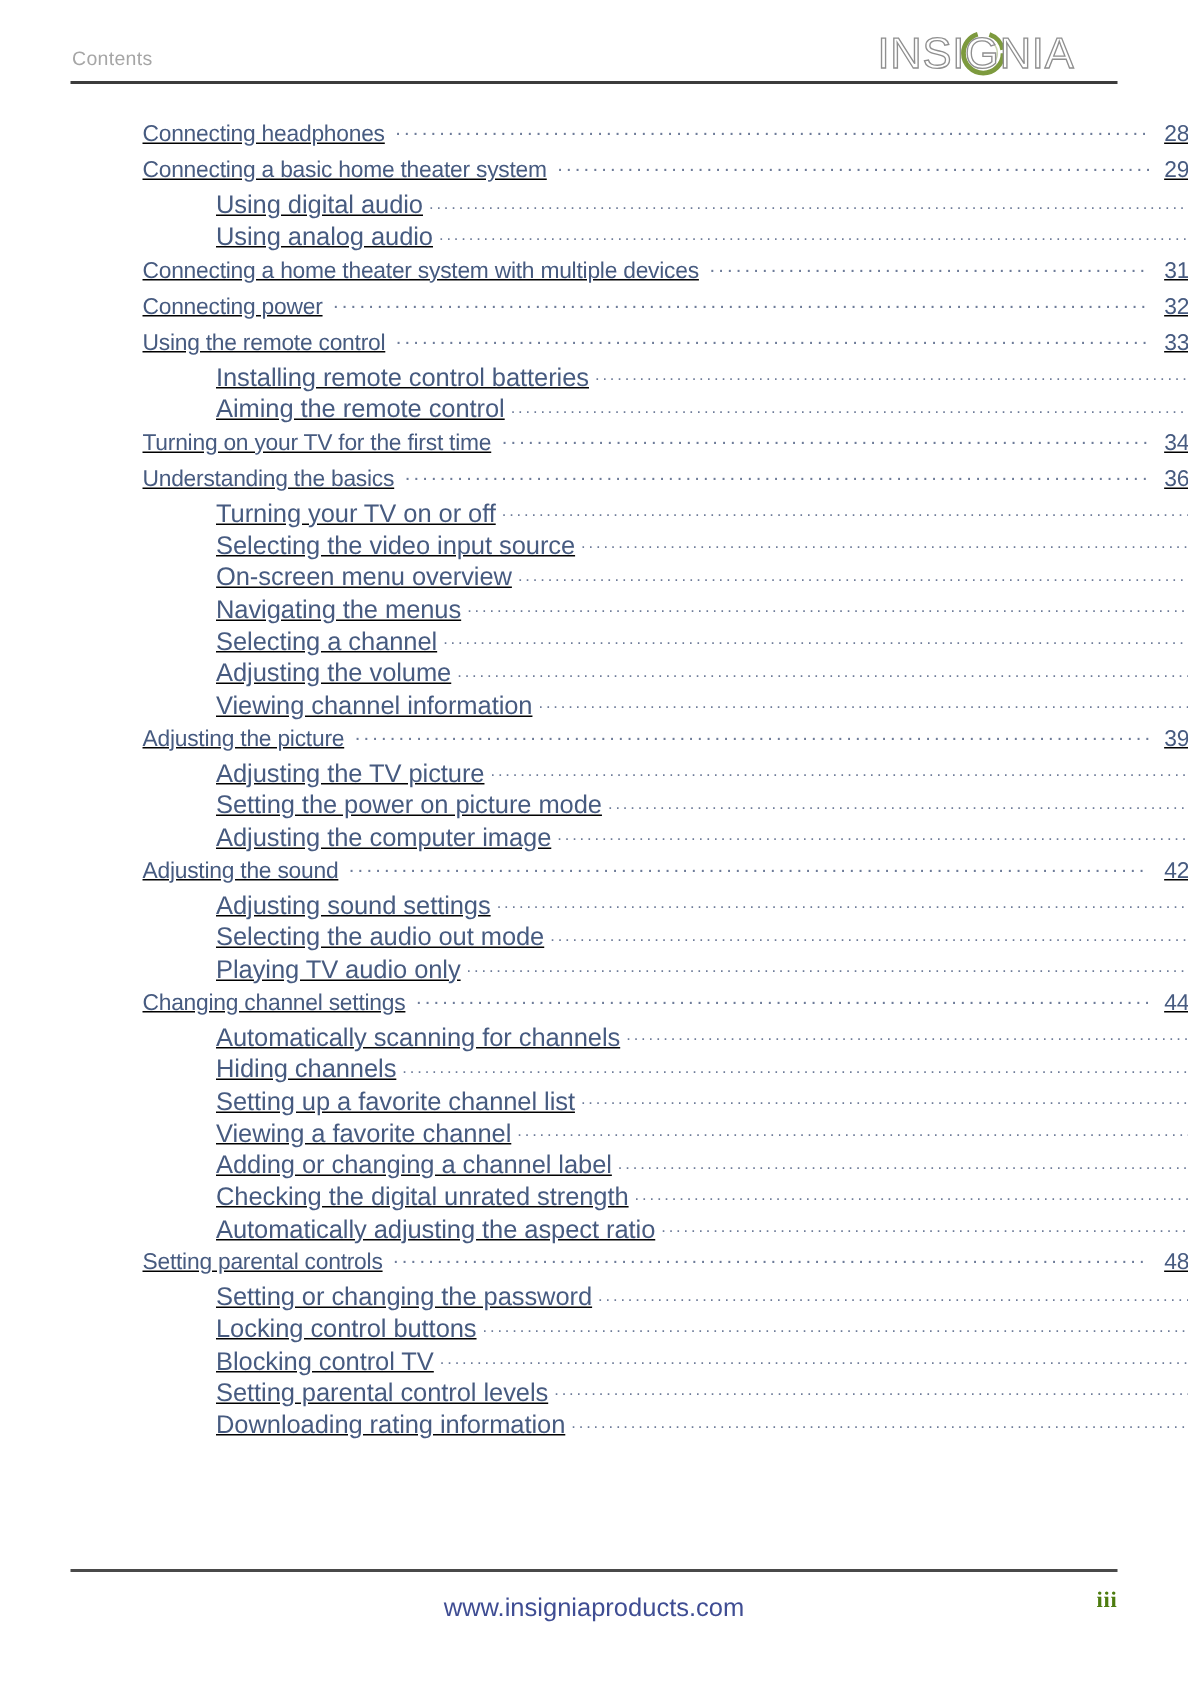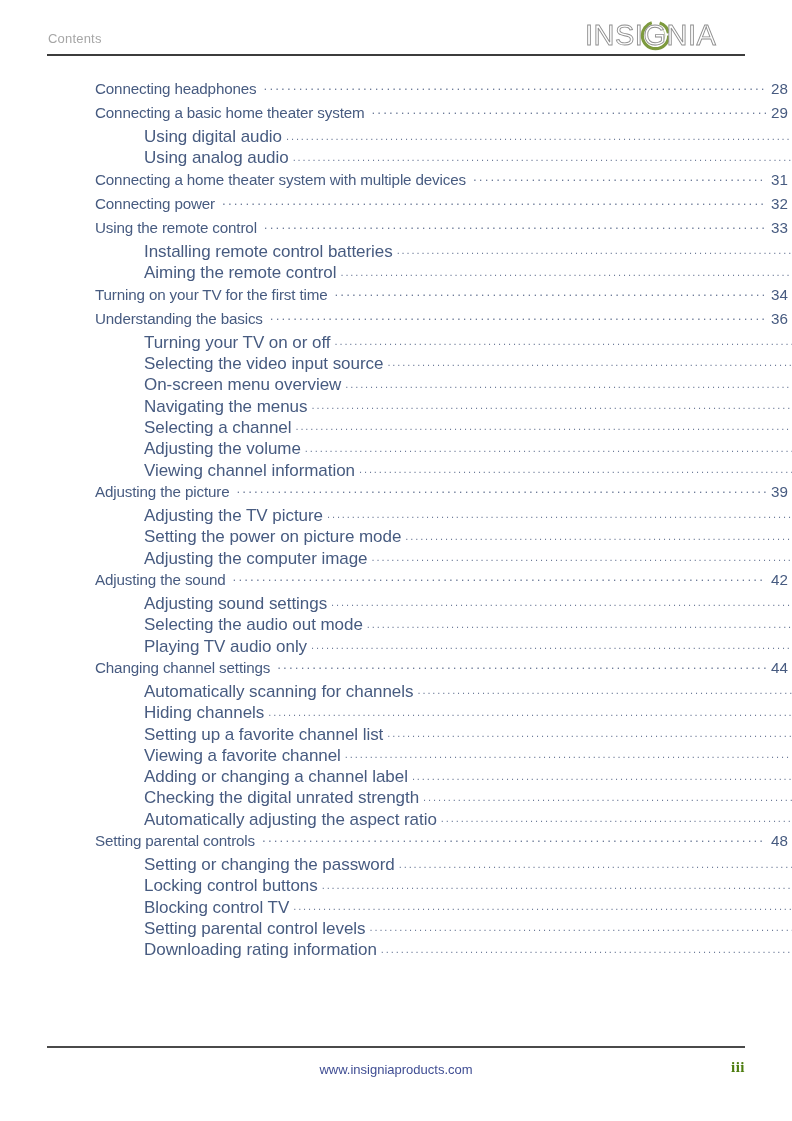--- a/index.html
+++ b/index.html
@@ -64,20 +64,21 @@
     position: absolute;
     left: 47px;
     top: 78px;
     width: 698px;
   }
   .toc-row {
     display: flex;
     align-items: baseline;
     width: 100%;
     white-space: nowrap;
+    text-decoration: underline;
   }
   .toc-row.lvl1 {
     height: 24.1px;
     padding-left: 48px;
   }
   .toc-row.lvl2 {
     height: 21.3px;
     padding-left: 97px;
   }
   .toc-title {
@@ -107,21 +108,21 @@
     position: absolute;
     left: 0;
     bottom: 0.06em;
     white-space: nowrap;
   }
   .lvl1 .toc-leader::before { font-size: 13.5px; }
   .lvl2 .toc-leader::before { font-size: 11px; letter-spacing: 1.9px; }
   .toc-page {
     flex: 0 0 auto;
     color: #475b80;
-    text-align: left;
+    text-align: right;
     min-width: 22px;
   }
   .lvl1 .toc-page { font-size: 15.2px; }
 
   
   .lvl1 .toc-leader { margin-left: 7px; margin-right: 5px; }
   .lvl2 .toc-leader { margin-left: 4px; margin-right: 3px; }
 
   
   .footer {
@@ -138,21 +139,21 @@
     width: 698px;
     height: 1.5px;
     background: #4a4a4a;
   }
   .footer-url {
     position: absolute;
     left: 0;
     top: 16px;
     width: 698px;
     text-align: center;
-    font-size: 13px;
+    font-size: 17px;
     color: #3f4d93;
     font-family: "Liberation Sans", sans-serif;
   }
   .footer-pageno {
     position: absolute;
     right: 0px;
     top: 13px;
     font-size: 15px;
     font-weight: bold;
     color: #4d7c0f;

